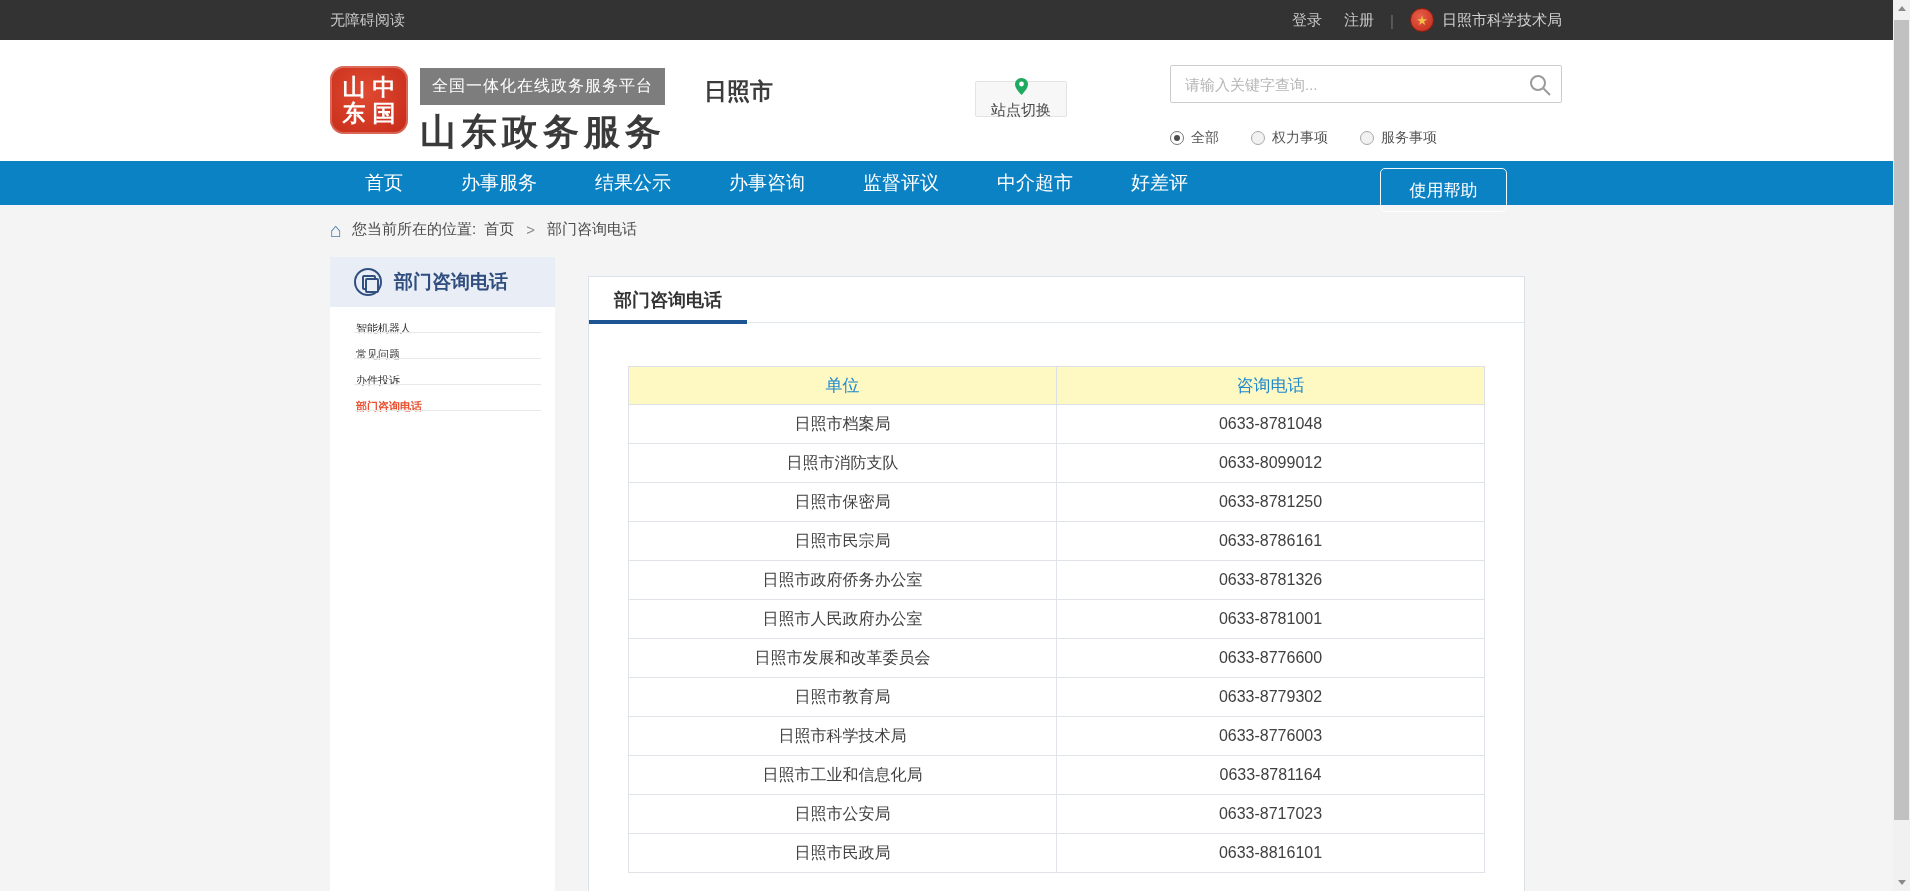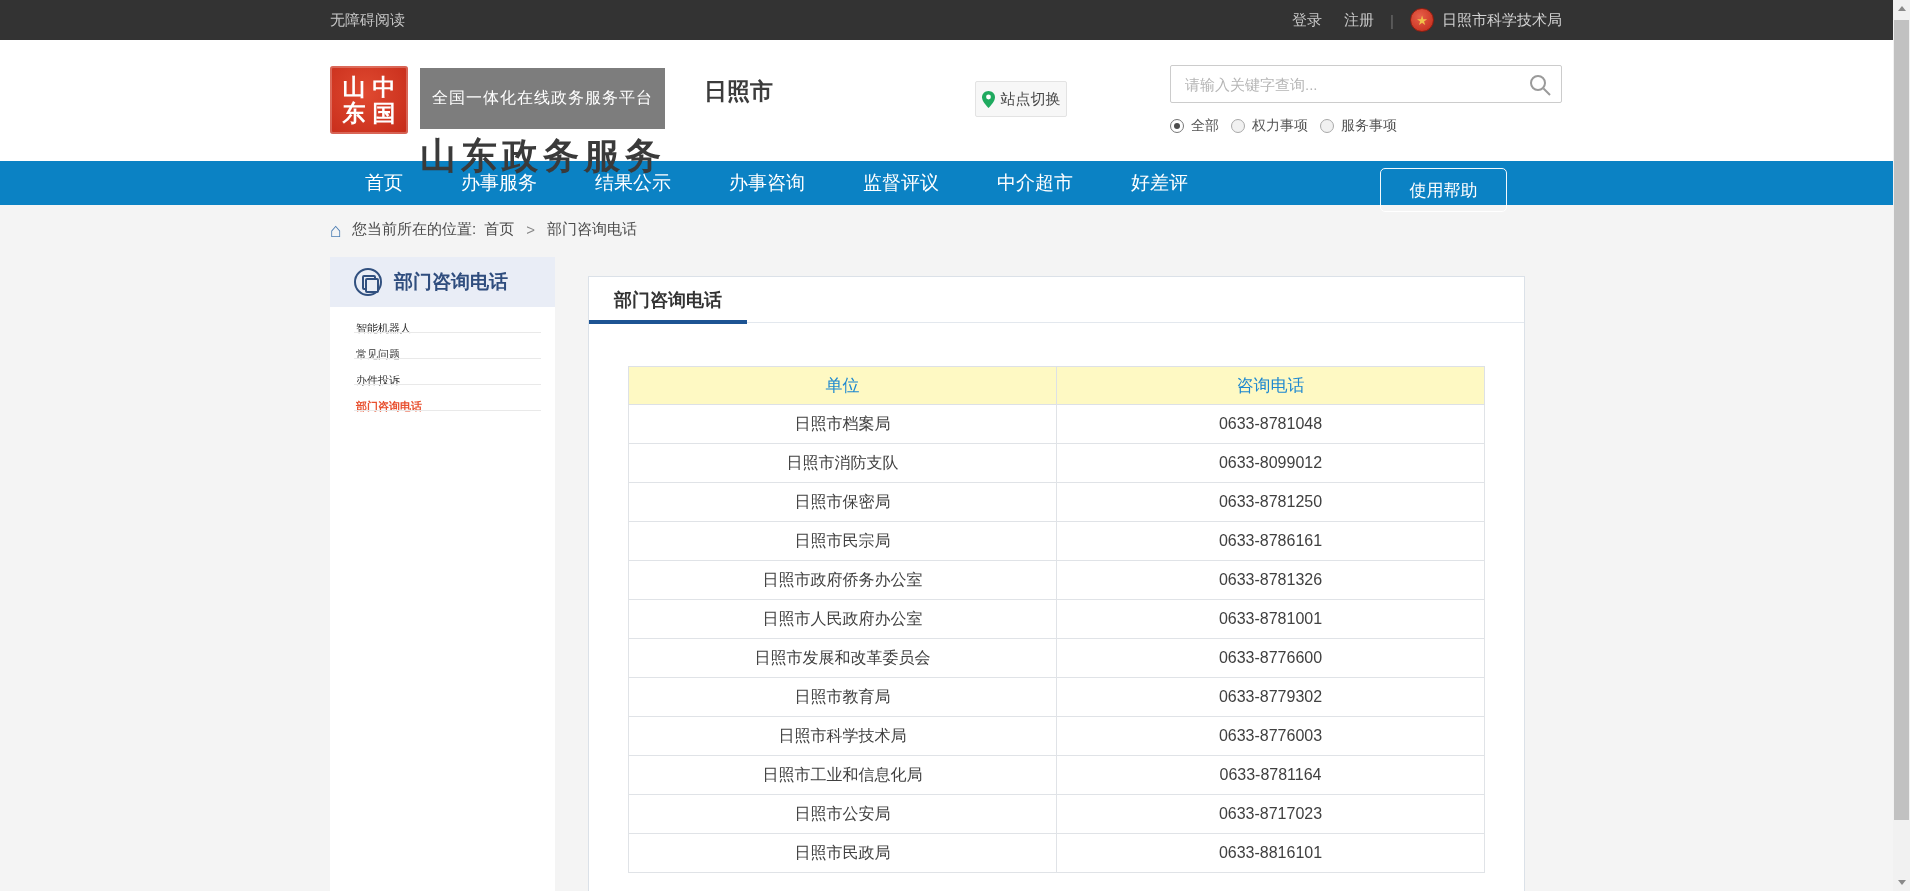--- a/index.html
+++ b/index.html
@@ -26,51 +26,51 @@
     border: 1px solid #8f1d10;
     display: inline-flex; align-items: center; justify-content: center;
     color: #f0c04a; font-size: 13px; line-height: 1; margin: 0 8px 0 0;
   }
   .portal-name { color: #d2d2d2; }
 
   
   .header { height: 121px; background: #ffffff; }
   .logo-group { position: absolute; left: 0; top: 26px; display: flex; gap: 12px; }
   .seal {
-    width: 78px; height: 68px; border-radius: 3px;
+    width: 78px; height: 68px; border-radius: 14px;
     background: radial-gradient(circle at 45% 40%, #e04a31, #c52a18);
     color: #fff; display: flex; align-items: center; justify-content: center; gap: 6px;
     padding: 4px; box-shadow: inset 0 0 0 2px rgba(255,255,255,.25);
   }
   .seal-col { width: 1.05em; font-size: 23px; font-weight: bold; line-height: 1.15;
     word-break: break-all; text-align: center; }
   .logo-text { display: flex; flex-direction: column; align-items: flex-start; margin-top: 2px; }
   .platform-badge {
     background: #7d7d7d; color: #ffffff; font-size: 16px;
-    padding: 20px 12px; letter-spacing: 1px; white-space: nowrap;
+    padding: 8px 12px; letter-spacing: 1px; white-space: nowrap;
   }
   .brand { font-size: 36px; font-weight: bold; color: #3a3a3a; letter-spacing: 5px; margin-top: 3px; white-space: nowrap; }
   .city-name { position: absolute; left: 374px; top: 36px; font-size: 23px; font-weight: bold; color: #3c3c3c; }
   .site-switch {
     position: absolute; left: 645px; top: 41px; width: 92px; height: 36px;
     background: #f7f7f7; border: 1px solid #e3e3e3; border-radius: 2px;
     display: flex; align-items: center; justify-content: center; gap: 6px;
-    font-size: 15px; color: #4a4a4a; cursor: pointer;
+    font-size: 15px; color: #4a4a4a; cursor: pointer; flex-direction: column;
   }
   .pin-icon { display: inline-flex; }
   .search-area { position: absolute; left: 840px; top: 25px; width: 392px; }
   .search-box { position: relative; width: 100%; height: 38px; }
   .search-box input {
     width: 100%; height: 100%; border: 1px solid #cccccc; border-radius: 2px;
     padding: 0 40px 0 14px; font-size: 15px; color: #333; outline: none;
     font-family: "Liberation Sans", "DejaVu Sans", sans-serif; background: #fff;
   }
   .search-box input::placeholder { color: #b5b5b5; }
   .search-icon { position: absolute; right: 10px; top: 8px; cursor: pointer; }
-  .radio-group { display: flex; align-items: center; gap: 12px; margin-top: 14px; }
+  .radio-group { display: flex; align-items: center; gap: 32px; margin-top: 26px; }
   .radio { display: inline-flex; align-items: center; gap: 7px; cursor: pointer; font-size: 14px; color: #555; }
   .rdot { width: 14px; height: 14px; border-radius: 50%; border: 1px solid #a9a9a9;
     background: #f1f1f1; display: inline-block; position: relative; flex: 0 0 auto; }
   .radio.active .rdot { border-color: #777; background: #fff; }
   .radio.active .rdot::after { content: ''; position: absolute; left: 3px; top: 3px; right: 3px; bottom: 3px;
     border-radius: 50%; background: #4d4d4d; }
 
   
   .nav { height: 44px; background: #0b82c4; }
   .nav .inner { display: flex; align-items: center; gap: 58px; padding-left: 35px; }

